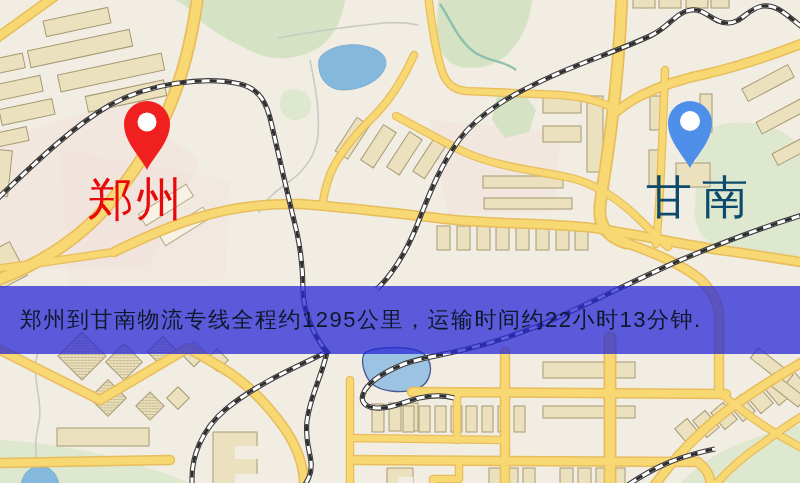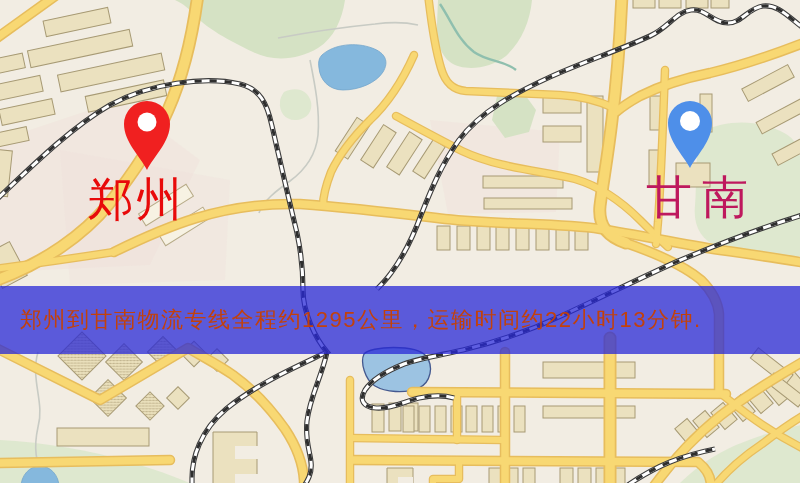--- a/index.html
+++ b/index.html
@@ -291,19 +291,19 @@
       <circle class="pin-hole" cx="147" cy="122" r="9.5"></circle>
     </g>
     <g>
       <path d="M 690,168 C 683,155 668,141 668,123 A 22,22 0 1 1 712,123 C 712,141 697,155 690,168 Z" fill="#4e8fe9"></path>
       <circle class="pin-hole" cx="690" cy="121" r="10"></circle>
     </g>
   </svg>
 
   <div class="city-label origin" style="color: rgb(232, 10, 10);">郑州</div>
 
-  <div class="city-label dest" style="color: #be185d;">甘南</div>
+  <div class="city-label dest" style="color: #0c4a6e;">甘南</div>
 
   <div class="banner" style="background-color: rgba(40, 40, 215, 0.75);">
-    <span class="banner-text" style="color: #c2410c;">郑州到甘南物流专线全程约1295公里，运输时间约22小时13分钟.</span>
+    <span class="banner-text" style="color: #0f172a;">郑州到甘南物流专线全程约1295公里，运输时间约22小时13分钟.</span>
   </div>
 
 </div>
 
 </body></html>

